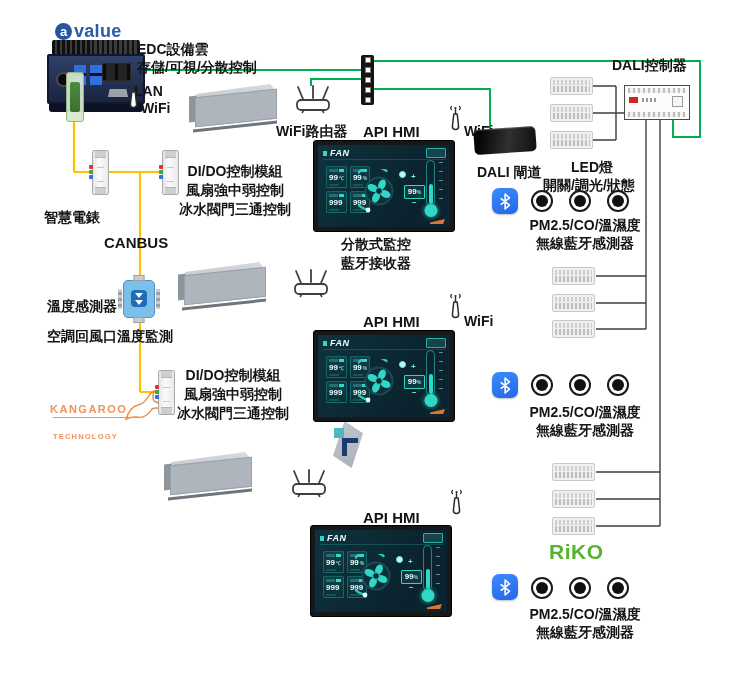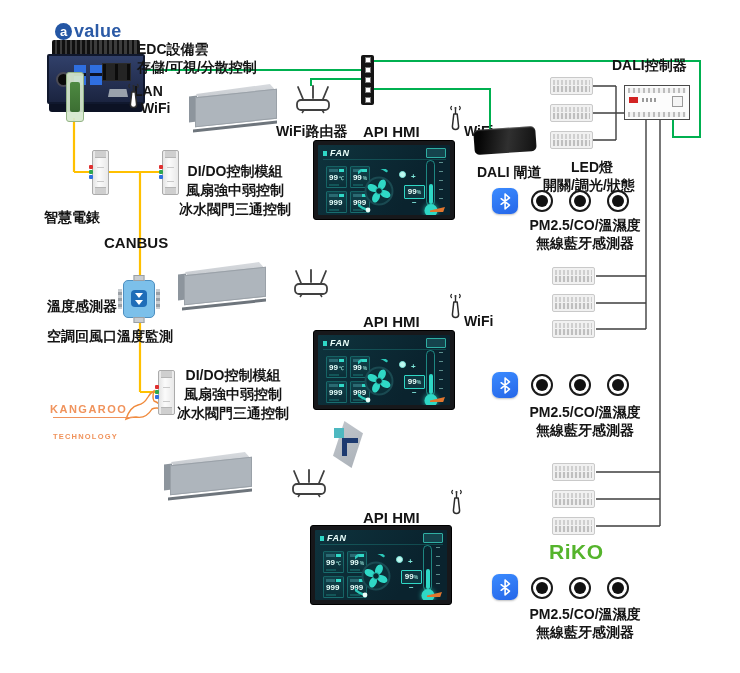--- a/index.html
+++ b/index.html
@@ -104,21 +104,21 @@
   .bt{width:26px;height:26px;border-radius:7px;background:linear-gradient(160deg,#3B8BFF,#2566E8);
       display:flex;align-items:center;justify-content:center;box-shadow:0 1px 2px rgba(0,0,0,.25);}
   .sensor-row{display:flex;gap:16px;}
   .sensor{width:22px;height:22px;border:2px solid #1A1A1A;border-radius:50%;background:#fff;
           display:inline-flex;align-items:center;justify-content:center;box-sizing:border-box;}
   .sensor i{width:12px;height:12px;background:#111;border-radius:50%;}
   .pm-block{width:128px;text-align:center;font:700 14px/18px "Liberation Sans",sans-serif;color:#141414;white-space:nowrap;}
   .dido-block{width:126px;text-align:center;font:700 14px/19px "Liberation Sans",sans-serif;color:#141414;white-space:nowrap;}
 
   
-  .hmi{width:142px;height:80px;background:#17181B;border:1px solid #000;border-radius:3px;padding:4px;box-sizing:border-box;}
+  .hmi{width:142px;height:92px;background:#17181B;border:1px solid #000;border-radius:3px;padding:4px;box-sizing:border-box;}
   .hmi-screen{position:relative;width:100%;height:100%;background:linear-gradient(120deg,#0E333D,#0A232E 70%);
               overflow:hidden;border-radius:1px;}
   .hmi-head{position:absolute;left:5px;top:2px;right:4px;height:12px;display:flex;align-items:center;gap:3px;
             border-bottom:1px solid rgba(47,216,198,.22);}
   .hmi-chip{width:4px;height:5px;background:#2FD8C6;box-shadow:6px 0 0 -2px #2FD8C6;}
   .hmi-title{font:italic 700 9px "Liberation Sans",sans-serif;color:#EAFFFB;letter-spacing:.5px;}
   .hmi-btn{margin-left:auto;width:18px;height:8px;background:#15444D;border:1px solid #2FAFA3;border-radius:1px;}
   .hmi-cards{position:absolute;left:8px;top:21px;width:44px;display:grid;grid-template-columns:1fr 1fr;gap:3px;}
   .hmi-card{height:22px;background:linear-gradient(#104049,#0B2F38);border:1px solid rgba(47,216,198,.3);
             border-radius:1.5px;padding:1.5px 2px;box-sizing:border-box;}
@@ -247,20 +247,24 @@
     <i class="ts-ch c1"></i>
       <i class="ts-ch c2"></i>
     <i class="ts-lug l"></i>
       <i class="ts-lug rr"></i>
     <i class="ts-nub t"></i>
       <i class="ts-nub bb"></i>
   </div>
   <div class="zh" style="left:47px;top:287px;">溫度感測器</div>
   <div class="zh" style="left:47px;top:317px;">空調回風口溫度監測</div>
 
+  <div class="abs ctr" style="left:328px;top:235px;width:96px;font:700 14px/19px 'Liberation Sans',sans-serif;color:#141414;">
+    <div>分散式監控</div>
+    <div>藍牙接收器</div>
+  </div>
 
   <div class="kng">
     <svg class="kng-roo" viewBox="0 0 40 34" width="40" height="34">
       <path d="M2,30 Q6,18 14,16 Q20,15 24,8 Q26,4 30,2 Q28,8 30,12 Q36,14 38,20 Q32,18 28,20 Q22,30 12,28 Q6,28 2,30 Z" fill="none" stroke="#F08A3C" stroke-width="1.4"></path>
     </svg>
     <div class="kng-t1">KANGAROO</div>
     <div class="kng-t2">TECHNOLOGY</div>
   </div>
   <div class="imo">
     <i class="imo-flag"></i>

